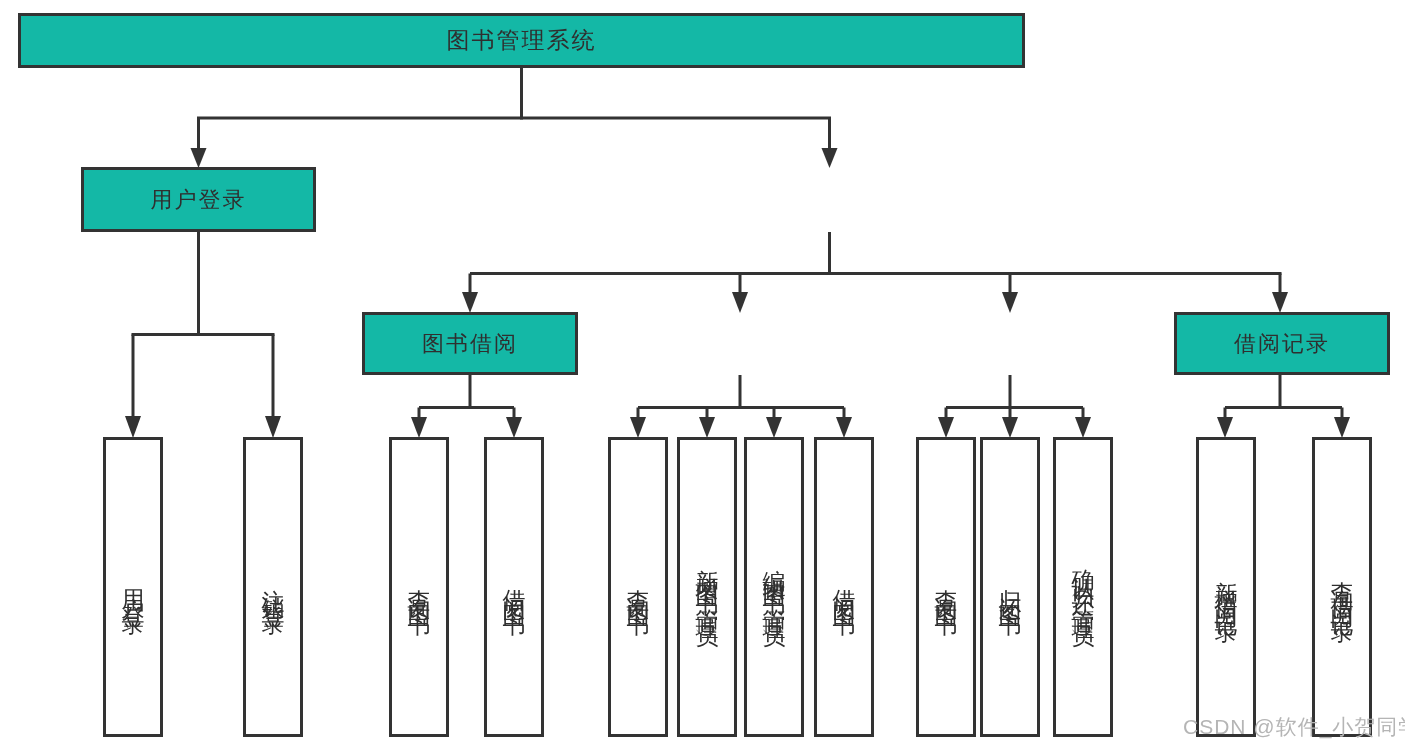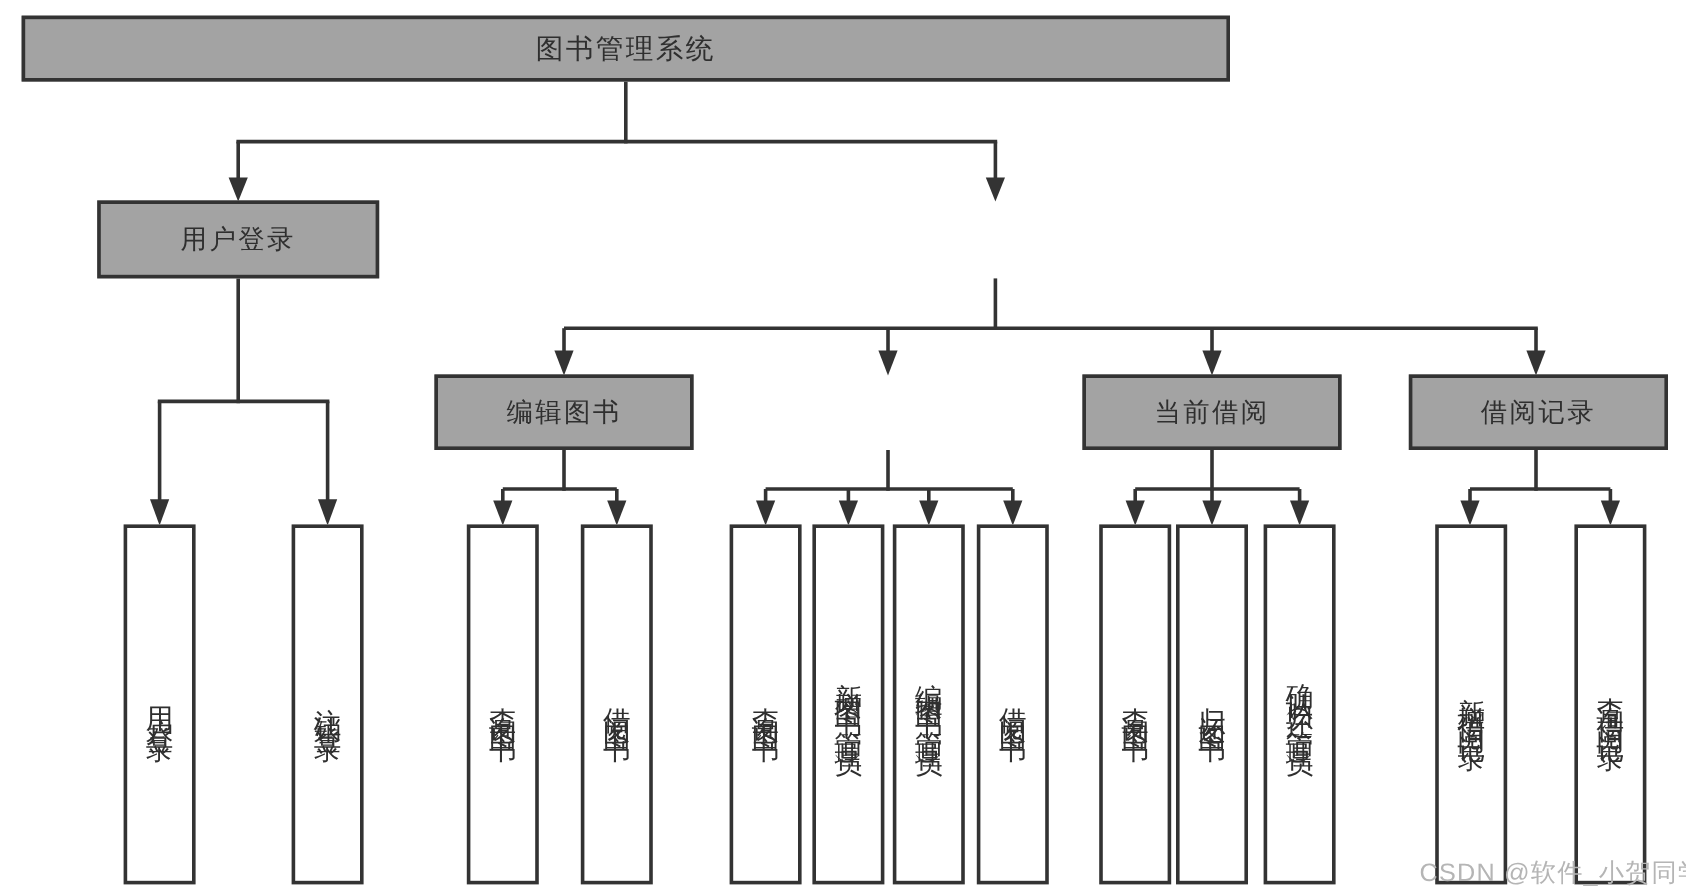--- a/index.html
+++ b/index.html
@@ -11,21 +11,21 @@
   *{margin:0;padding:0;box-sizing:border-box;}
   html,body{width:1405px;height:747px;background:var(--bg);overflow:hidden;}
   body{font-family:"Liberation Sans","DejaVu Sans",sans-serif;color:var(--text);}
   .canvas{position:relative;width:1405px;height:747px;background:var(--bg);}
   .wires{position:absolute;left:0;top:0;width:1405px;height:747px;}
   .wires line{stroke:var(--line);stroke-width:3;}
   .wires polygon{fill:var(--line);stroke:none;}
   .box{
     position:absolute;
     border:3px solid var(--line);
-    background:#a3a3a3;
+    background:#14b8a6;
     display:flex;
     align-items:center;
     justify-content:center;
     font-size:22px;
     letter-spacing:2px;
     color:var(--text);
     white-space:nowrap;
   }
   .title-box{font-size:23px;}
   .leaf{
@@ -137,22 +137,21 @@
       <polygon points="1217,417 1233,417 1225,438"></polygon>
       <line x1="1342" y1="407.5" x2="1342" y2="419"></line>
       <polygon points="1334,417 1350,417 1342,438"></polygon>
     </g>
   </svg>
 
   <div class="box title-box" style="left:18px;top:13px;width:1007px;height:55px">图书管理系统</div>
 
   <div class="box" style="left:81px;top:167px;width:235px;height:65px">用户登录</div>
 
-  <div class="box" style="left:362px;top:312px;width:216px;height:63px">编辑图书</div>
-  <div class="box" style="left:902px;top:312px;width:216px;height:63px">当前借阅</div>
+  <div class="box" style="left:362px;top:312px;width:216px;height:63px">图书借阅</div>
   <div class="box" style="left:1174px;top:312px;width:216px;height:63px">借阅记录</div>
 
   <div class="leaf" style="left:103px;top:437px">
     <span class="vtext">用户登录</span>
   </div>
   <div class="leaf" style="left:243px;top:437px">
     <span class="vtext">注销登录</span>
   </div>
 
   <div class="leaf" style="left:389px;top:437px">

